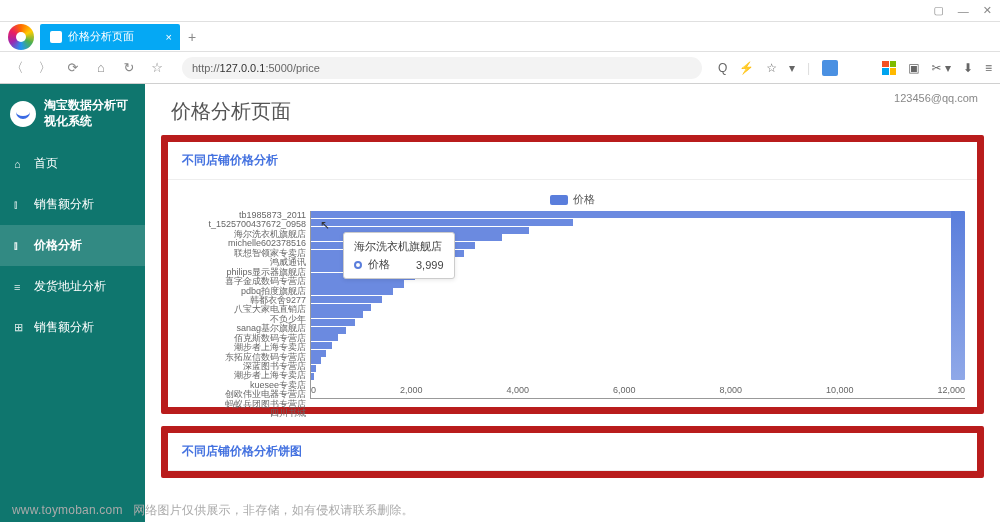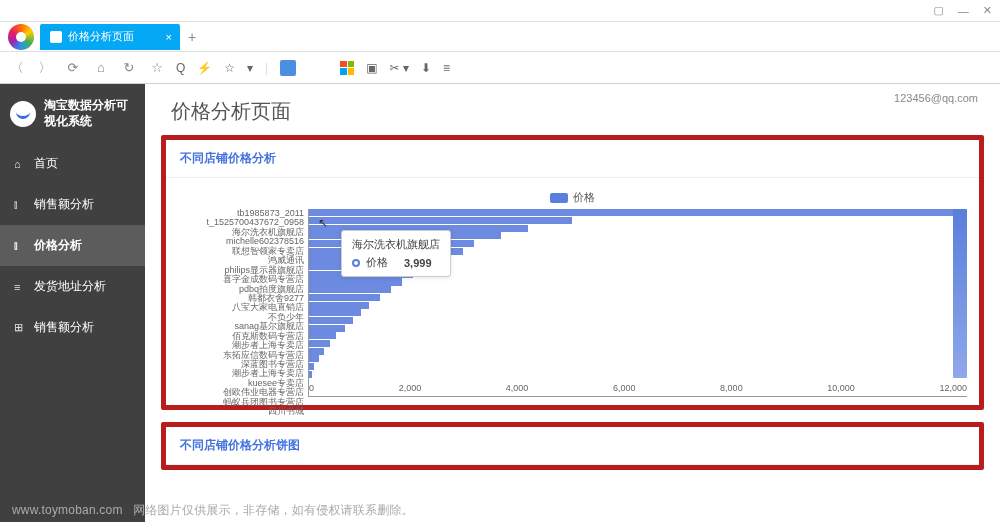--- a/index.html
+++ b/index.html
@@ -22,54 +22,54 @@
     .url-box { flex: 1; height: 22px; background: #f3f3f3; border-radius: 11px; display: flex; align-items: center; padding: 0 10px; font-size: 11px; color: #666; margin: 0 6px; }
     .url-box .host { color: #333; font-weight: 500; }
     .right-icons { display: flex; gap: 12px; align-items: center; }
     .right-icons span { color: #666; font-size: 12px; }
     .ext-icon { width: 16px; height: 16px; background: #4a90e2; border-radius: 2px; }
     .ms-icon { width: 14px; height: 14px; display: grid; grid-template: 1fr 1fr / 1fr 1fr; gap: 1px; }
     .ms-icon i:nth-child(1){background:#f25022}.ms-icon i:nth-child(2){background:#7fba00}.ms-icon i:nth-child(3){background:#00a4ef}.ms-icon i:nth-child(4){background:#ffb900}
     
     
     .app { display: flex; height: calc(522px - 84px); }
-    .sidebar { width: 145px; background: #404040; color: #fff; padding-top: 8px; }
+    .sidebar { width: 145px; background: #0f766e; color: #fff; padding-top: 8px; }
     .brand { display: flex; align-items: center; padding: 6px 10px 14px; }
     .brand-logo { width: 26px; height: 26px; background: #fff; border-radius: 50%; margin-right: 8px; display:flex; align-items:center; justify-content:center; }
     .brand-logo::after { content:''; width:14px; height:8px; border-bottom:3px solid #3b6be4; border-radius:0 0 10px 10px; }
     .brand-text { font-size: 12px; font-weight: 600; line-height: 1.3; }
     .nav-item { padding: 12px 14px; font-size: 12px; display: flex; align-items: center; gap: 8px; cursor: pointer; }
     .nav-item.active { background: rgba(255,255,255,0.15); font-weight: 600; }
     .nav-icon { width: 12px; display: inline-block; opacity: 0.85; font-size: 11px; }
     
     .main { flex: 1; background: #fff; overflow-y: auto; padding: 14px 16px; }
     .top-right { position: absolute; right: 22px; top: 92px; font-size: 11px; color: #888; }
     .page-title { font-size: 20px; color: #555; margin-bottom: 10px; margin-left: 10px; }
     
-    .card { border: 5px solid #b91c1c; border-radius: 2px; margin-bottom: 12px; }
+    .card { border: 7px solid #b91c1c; border-radius: 2px; margin-bottom: 12px; }
     .card-header { padding: 10px 14px; font-size: 12px; color: #4472e0; font-weight: 600; border-bottom: 1px solid #eee; }
     .card-body { padding: 6px 12px 8px; position: relative; }
     
     .legend { text-align: center; font-size: 11px; color: #555; margin: 6px 0 4px; }
     .legend-swatch { display: inline-block; width: 18px; height: 10px; background: #5a7edc; border-radius: 2px; vertical-align: middle; margin-right: 5px; }
     
     .chart { display: flex; height: 188px; position: relative; }
     .yaxis { width: 130px; display: flex; flex-direction: column; justify-content: space-between; padding: 0 4px 18px 0; }
     .yaxis span { font-size: 9px; color: #666; text-align: right; line-height: 1.05; white-space: nowrap; }
     .plot { flex: 1; position: relative; border-left: 1px solid #999; border-bottom: 1px solid #999; }
     .bars { position: absolute; inset: 0 0 18px 0; display: flex; flex-direction: column; }
     .bar { flex: 1; background: #6b8ae0; margin: 0.3px 0; }
     .big-bar { position: absolute; right: 0; top: 0; bottom: 18px; width: 14px; background: linear-gradient(#5a7edc, #8fa8e8); border-radius: 1px; }
     .xaxis { position: absolute; left: 0; right: 0; bottom: 0; height: 16px; display: flex; justify-content: space-between; font-size: 9px; color: #666; padding-top: 3px; }
     
     .tooltip { position: absolute; left: 175px; top: 52px; background: #fff; border: 1px solid #ccc; border-radius: 3px; padding: 6px 10px; font-size: 11px; color: #444; box-shadow: 0 1px 4px rgba(0,0,0,0.1); z-index: 5; }
     .tooltip-title { font-weight: 500; margin-bottom: 3px; }
     .tooltip-row { display: flex; align-items: center; gap: 6px; }
     .tooltip-dot { width: 8px; height: 8px; border: 2px solid #5a7edc; border-radius: 50%; }
-    .tooltip-val { font-weight: 700; margin-left: 10px; }
+    .tooltip-val { font-weight: 400; margin-left: 20px; }
     .cursor-icon { position: absolute; left: 152px; top: 38px; z-index: 6; font-size: 12px; color: #333; }
     
     .footer-note { position: absolute; bottom: 3px; left: 12px; font-size: 12px; color: #aaa; letter-spacing: 0.2px; }
   </style>
 </head>
 <body>
 
 <div class="browser-top">
   <span>▢</span>
   <span>—</span>
@@ -86,20 +86,25 @@
   <span class="new-tab">+</span>
 </div>
 
 <div class="addr-bar">
   <span class="nav-btn">〈</span>
   <span class="nav-btn">〉</span>
   <span class="nav-btn">⟳</span>
   <span class="nav-btn">⌂</span>
   <span class="nav-btn">↻</span>
   <span class="nav-btn">☆</span>
+  <div class="url-box">
+    <span>http://</span>
+      <span class="host">127.0.0.1</span>
+      <span>:5000/price</span>
+  </div>
   <div class="right-icons">
     <span>Q</span>
     <span>⚡</span>
     <span>☆</span>
     <span>▾</span>
     <span style="color:#ddd">|</span>
     <span class="ext-icon"></span>
     <span style="width:20px"></span>
     <span class="ms-icon">
         <i></i>

